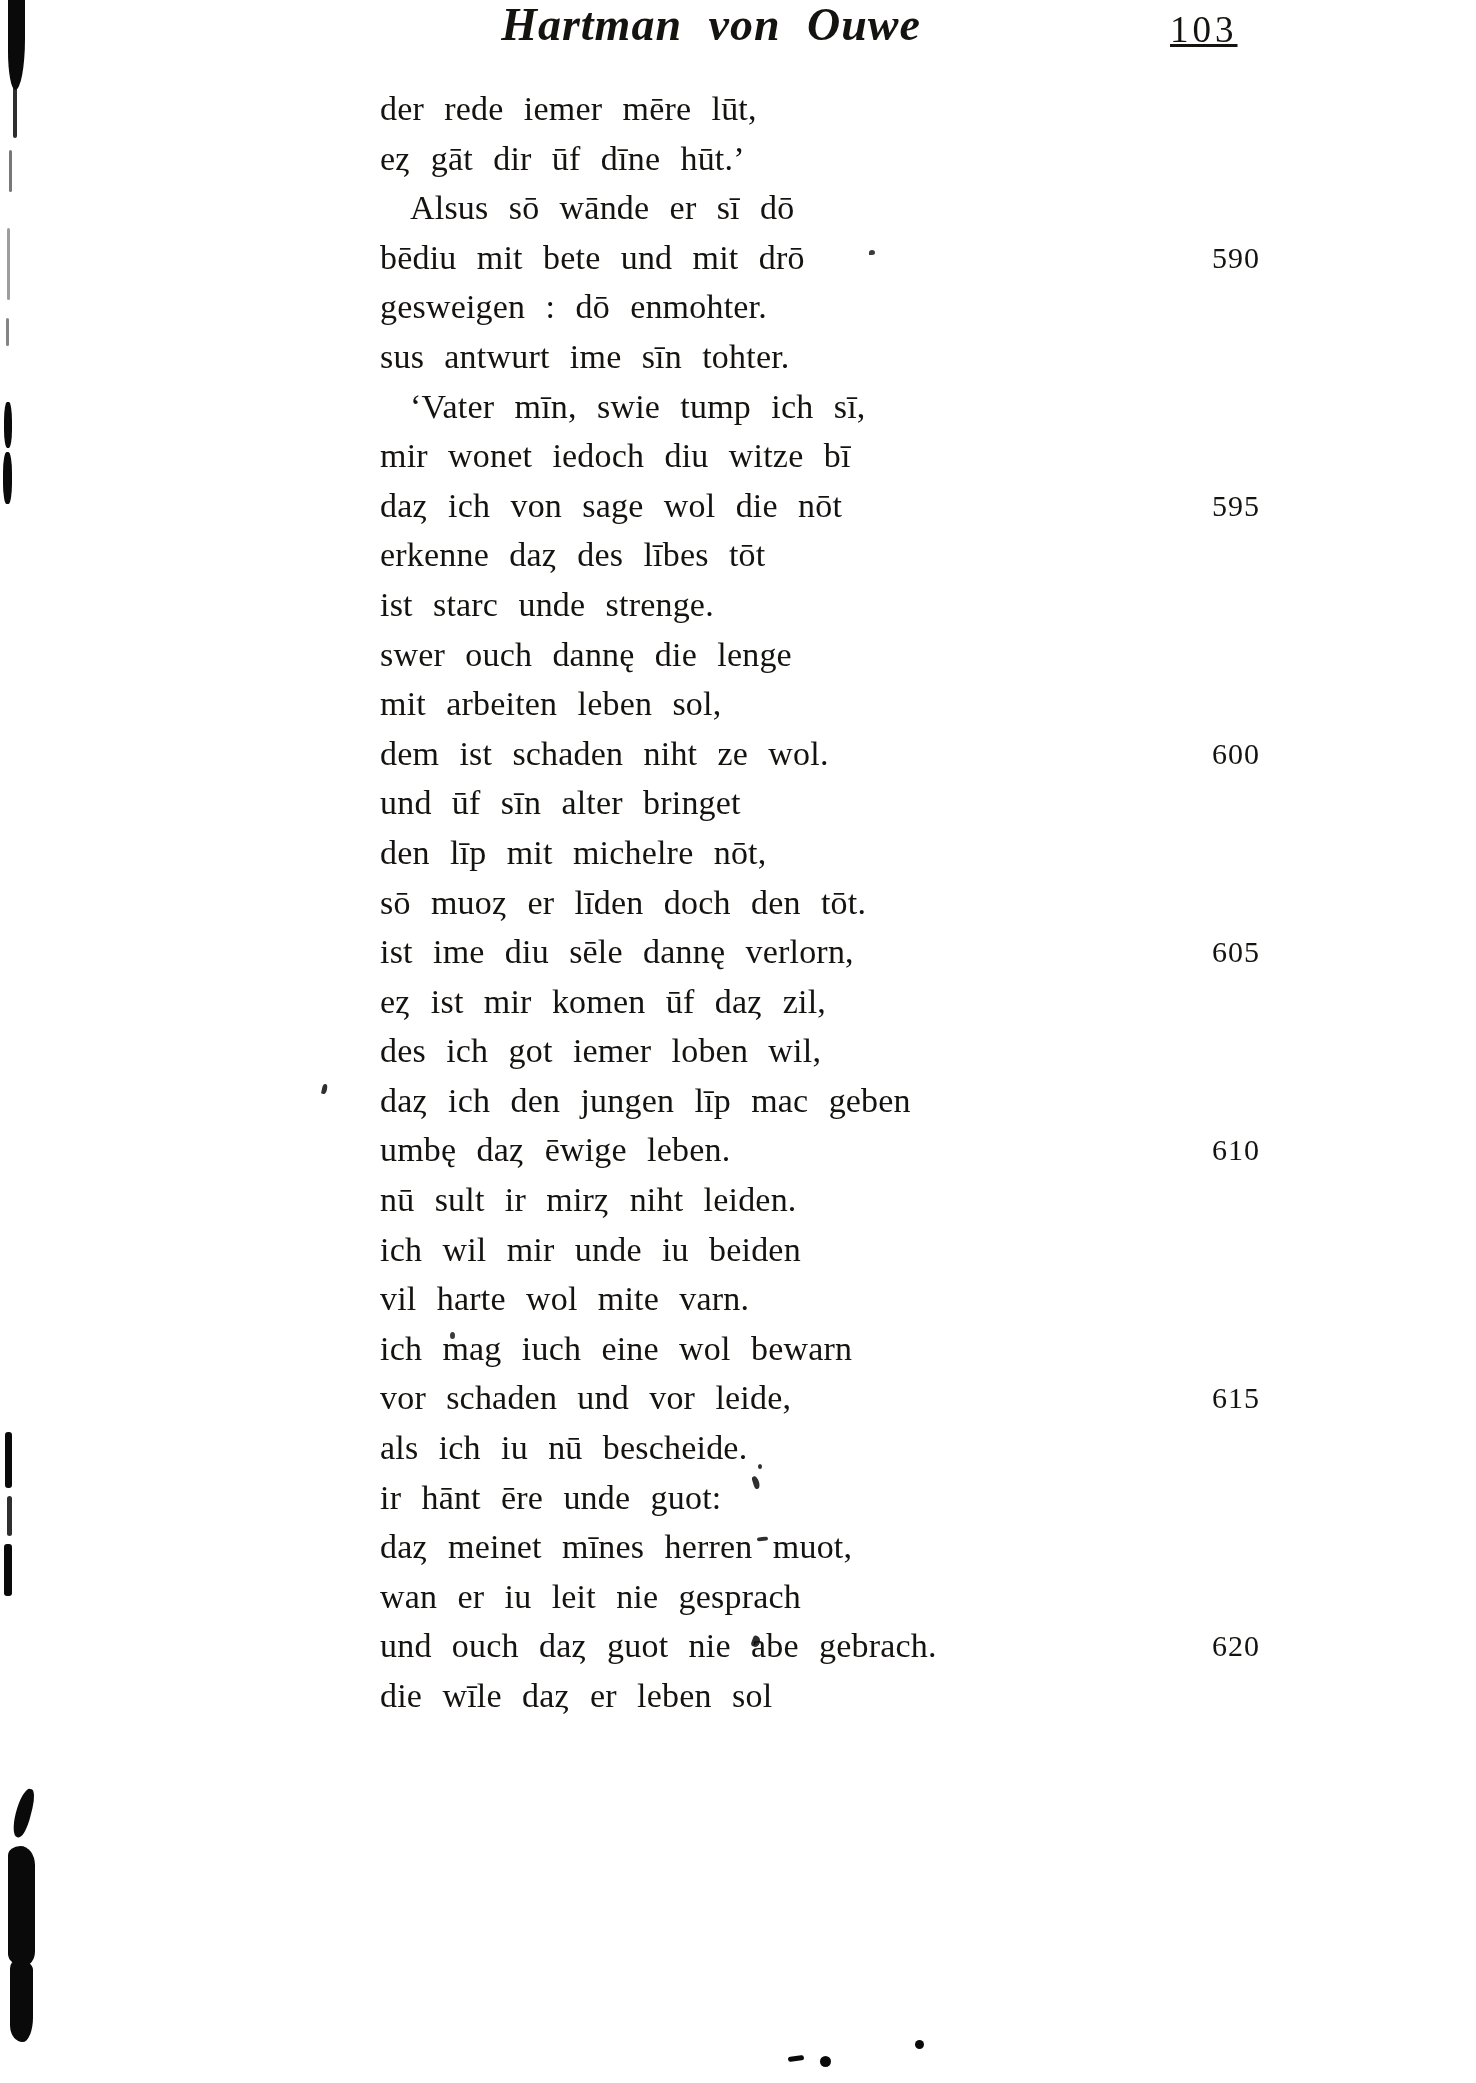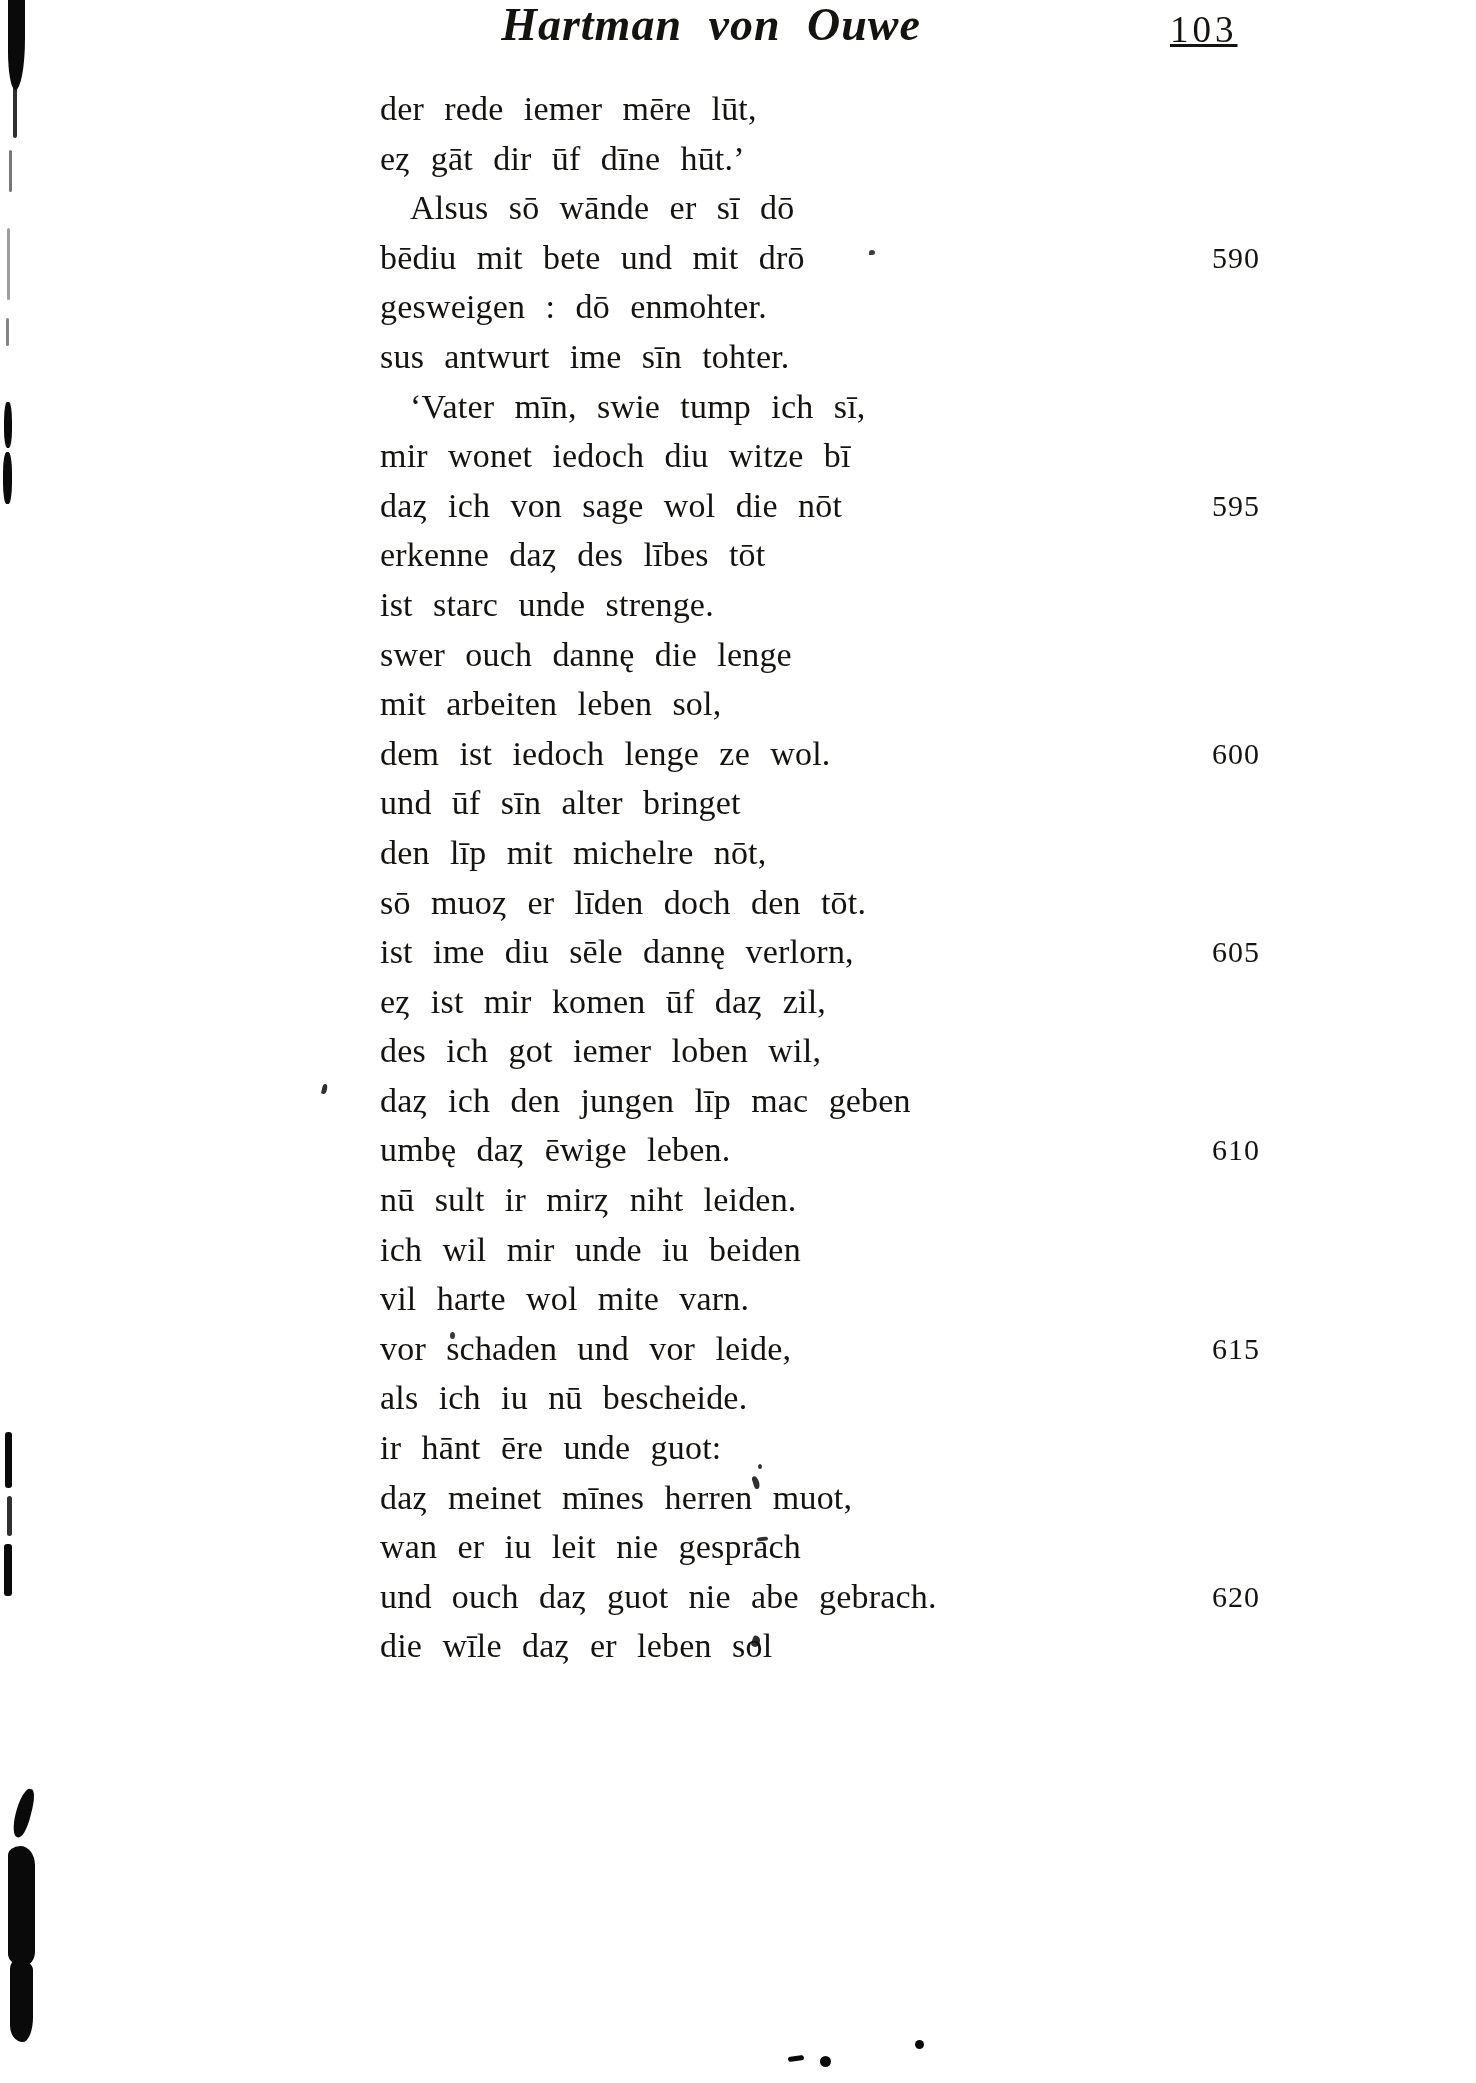--- a/index.html
+++ b/index.html
@@ -79,32 +79,33 @@
       <div class="pline"><span class="ptext">bēdiu mit bete und mit drō</span><span class="pnum">590</span></div>
       <div class="pline"><span class="ptext">gesweigen : dō enmohter.</span></div>
       <div class="pline"><span class="ptext">sus antwurt ime sīn tohter.</span></div>
       <div class="pline indent"><span class="ptext">‘Vater mīn, swie tump ich sī,</span></div>
       <div class="pline"><span class="ptext">mir wonet iedoch diu witze bī</span></div>
       <div class="pline"><span class="ptext">daȥ ich von sage wol die nōt</span><span class="pnum">595</span></div>
       <div class="pline"><span class="ptext">erkenne daȥ des lībes tōt</span></div>
       <div class="pline"><span class="ptext">ist starc unde strenge.</span></div>
       <div class="pline"><span class="ptext">swer ouch dannę die lenge</span></div>
       <div class="pline"><span class="ptext">mit arbeiten leben sol,</span></div>
-      <div class="pline"><span class="ptext">dem ist iedoch lenge ze wol.</span><span class="pnum">600</span></div>
+      <div class="pline"><span class="ptext">dem ist schaden niht ze wol.</span><span class="pnum">600</span></div>
       <div class="pline"><span class="ptext">und ūf sīn alter bringet</span></div>
       <div class="pline"><span class="ptext">den līp mit michelre nōt,</span></div>
       <div class="pline"><span class="ptext">sō muoȥ er līden doch den tōt.</span></div>
       <div class="pline"><span class="ptext">ist ime diu sēle dannę verlorn,</span><span class="pnum">605</span></div>
       <div class="pline"><span class="ptext">eȥ ist mir komen ūf daȥ zil,</span></div>
       <div class="pline"><span class="ptext">des ich got iemer loben wil,</span></div>
       <div class="pline"><span class="ptext">daȥ ich den jungen līp mac geben</span></div>
       <div class="pline"><span class="ptext">umbę daȥ ēwige leben.</span><span class="pnum">610</span></div>
       <div class="pline"><span class="ptext">nū sult ir mirȥ niht leiden.</span></div>
       <div class="pline"><span class="ptext">ich wil mir unde iu beiden</span></div>
       <div class="pline"><span class="ptext">vil harte wol mite varn.</span></div>
+      <div class="pline"><span class="ptext">ich mag iuch eine wol bewarn</span></div>
       <div class="pline"><span class="ptext">vor schaden und vor leide,</span><span class="pnum">615</span></div>
       <div class="pline"><span class="ptext">als ich iu nū bescheide.</span></div>
       <div class="pline"><span class="ptext">ir hānt ēre unde guot:</span></div>
       <div class="pline"><span class="ptext">daȥ meinet mīnes herren muot,</span></div>
       <div class="pline"><span class="ptext">wan er iu leit nie gesprach</span></div>
       <div class="pline"><span class="ptext">und ouch daȥ guot nie abe gebrach.</span><span class="pnum">620</span></div>
       <div class="pline"><span class="ptext">die wīle daȥ er leben sol</span></div>
     </div>
 
   <div class="art a-tl-bar"></div>

